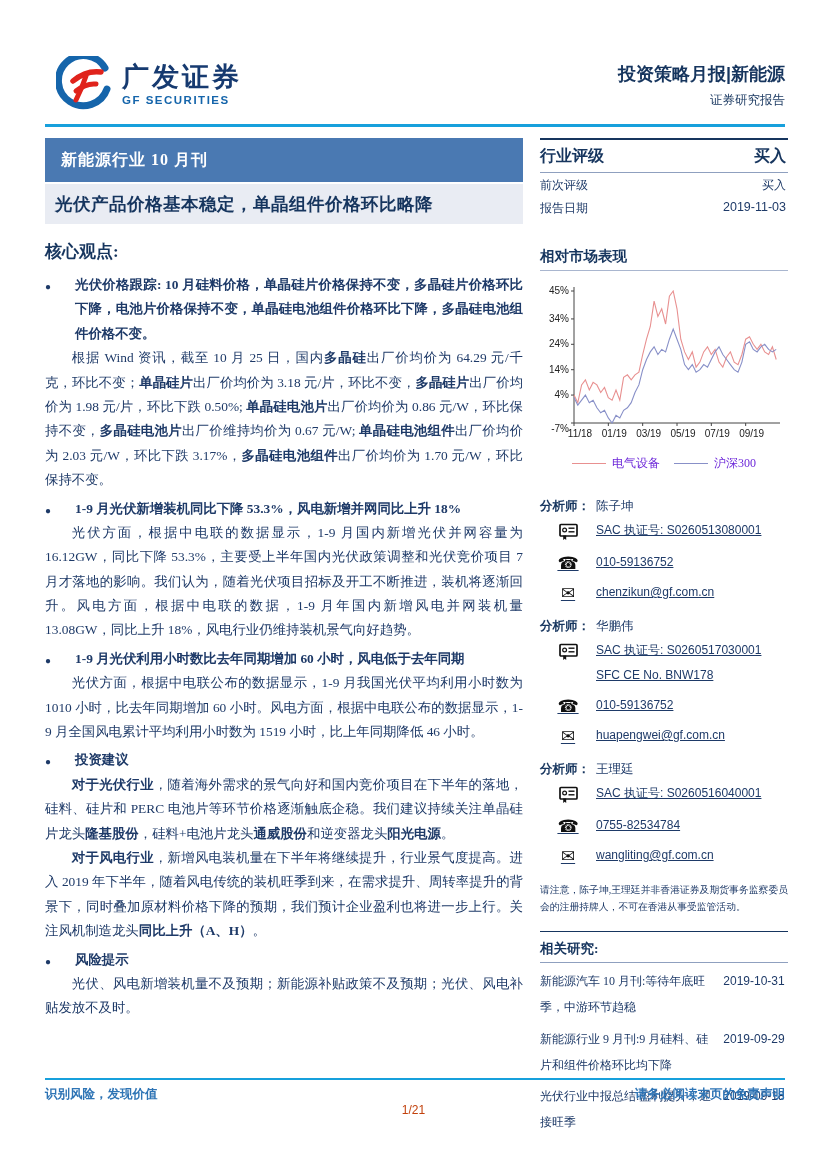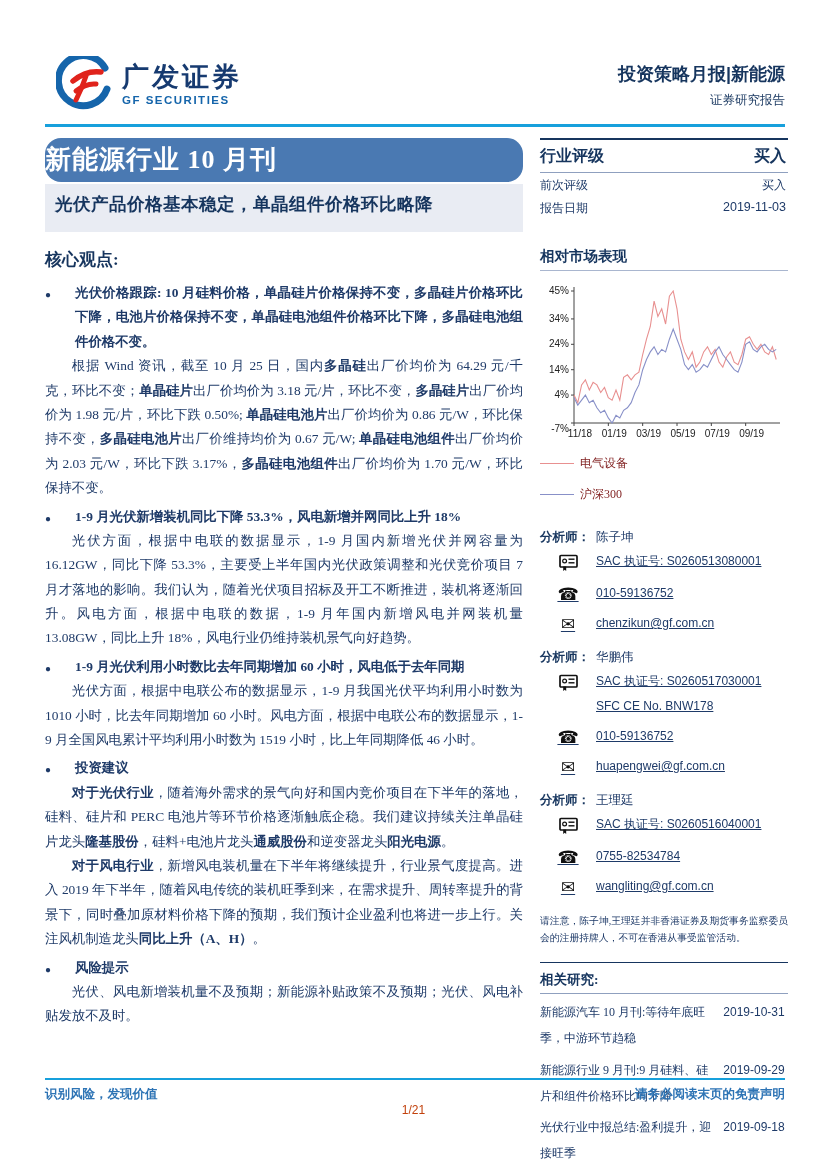--- a/index.html
+++ b/index.html
@@ -9,40 +9,40 @@
   .logo{position:absolute;left:56px;top:56px;display:flex;align-items:center;}
   .logo-text{margin-left:8px;}
   .logo-cn{font-size:27px;font-weight:bold;color:#163a70;letter-spacing:3px;line-height:1;font-family:"Liberation Sans",sans-serif;}
   .logo-en{font-size:11.5px;font-weight:bold;color:#1565ab;letter-spacing:1.5px;margin-top:3px;font-family:"Liberation Sans",sans-serif;}
   .header-right{position:absolute;right:42px;top:62px;text-align:right;}
   .report-type{font-size:18px;font-weight:bold;color:#16355e;font-family:"Liberation Sans",sans-serif;}
   .doc-type{font-size:12.5px;color:#16355e;margin-top:6px;font-family:"Liberation Sans",sans-serif;}
   .top-rule{position:absolute;left:45px;right:42px;top:124px;height:3px;background:#17a0dc;}
   
   .main-col{position:absolute;left:45px;top:138px;width:478px;}
-  .title-bar{background:#4a79b2;color:#fff;font-size:26px;font-weight:bold;height:44px;line-height:44px;padding-left:0;letter-spacing:1px;border-radius:16px;}
-  .subtitle-bar{background:#e9ecf3;color:#16355e;font-size:17.5px;font-weight:bold;height:48px;line-height:40px;padding-left:10px;margin-top:2px;letter-spacing:0.5px;}
+  .title-bar{background:#4a79b2;color:#fff;font-size:16px;font-weight:bold;height:44px;line-height:44px;padding-left:16px;letter-spacing:1px;}
+  .subtitle-bar{background:#e9ecf3;color:#16355e;font-size:17.5px;font-weight:bold;height:40px;line-height:40px;padding-left:10px;margin-top:2px;letter-spacing:0.5px;}
   .core-heading{font-size:17px;font-weight:bold;margin:16px 0 10px 0;color:#16355e;}
   .blk{font-size:13.4px;line-height:1.82;text-align:justify;color:#1e3a68;}
   .blk .b{font-weight:bold;}
   .bullet-row{display:flex;margin-top:4px;}
   .bullet-marker{width:30px;flex:0 0 30px;font-size:10px;padding-top:5px;}
   .bullet-text{flex:1;font-weight:bold;}
   .para{text-indent:2em;}
   
   .sidebar{position:absolute;left:540px;top:138px;width:248px;}
   .rating{border-top:2px solid #16355e;}
   .rating-main{display:flex;justify-content:space-between;align-items:baseline;
     font-size:16px;font-weight:bold;padding:6px 2px 5px 0;border-bottom:1px solid #8fa0bf;color:#16355e;}
   .rating-row{display:flex;justify-content:space-between;font-size:12px;padding:4px 2px 2px 0;color:#1e3a68;}
   .rating-row .val{font-family:"Liberation Sans",sans-serif;font-size:12.5px;}
   .mp-heading{margin-top:28px;font-size:14.5px;font-weight:bold;color:#16355e;
     border-bottom:1.5px solid #a9b6cf;padding-bottom:4px;}
   #perf-chart{margin-top:10px;display:block;font-family:"Liberation Sans",sans-serif;}
-  .legend{display:flex;justify-content:center;gap:14px;margin-top:2px;font-size:12px;color:#7f1d1d;flex-direction:column;}
+  .legend{display:flex;justify-content:center;gap:14px;margin-top:2px;font-size:12px;color:#6d28d9;}
   .legend-item{display:flex;align-items:center;gap:6px;}
   .legend-swatch{width:34px;height:0;border-top:1.3px solid;}
   
   .analysts{margin-top:26px;}
   .analyst-head{display:flex;font-size:12.5px;margin-top:10px;}
   .analyst-label{width:56px;flex:0 0 56px;font-weight:bold;color:#16355e;}
   .analyst-name{color:#1e3a68;}
   .a-row{display:flex;margin-top:7px;align-items:flex-start;text-decoration:underline;}
   .a-icon{width:56px;flex:0 0 56px;display:flex;justify-content:center;color:#111;}
   .a-glyph{font-size:17px;line-height:1;color:#111;font-family:"DejaVu Sans",sans-serif;}

